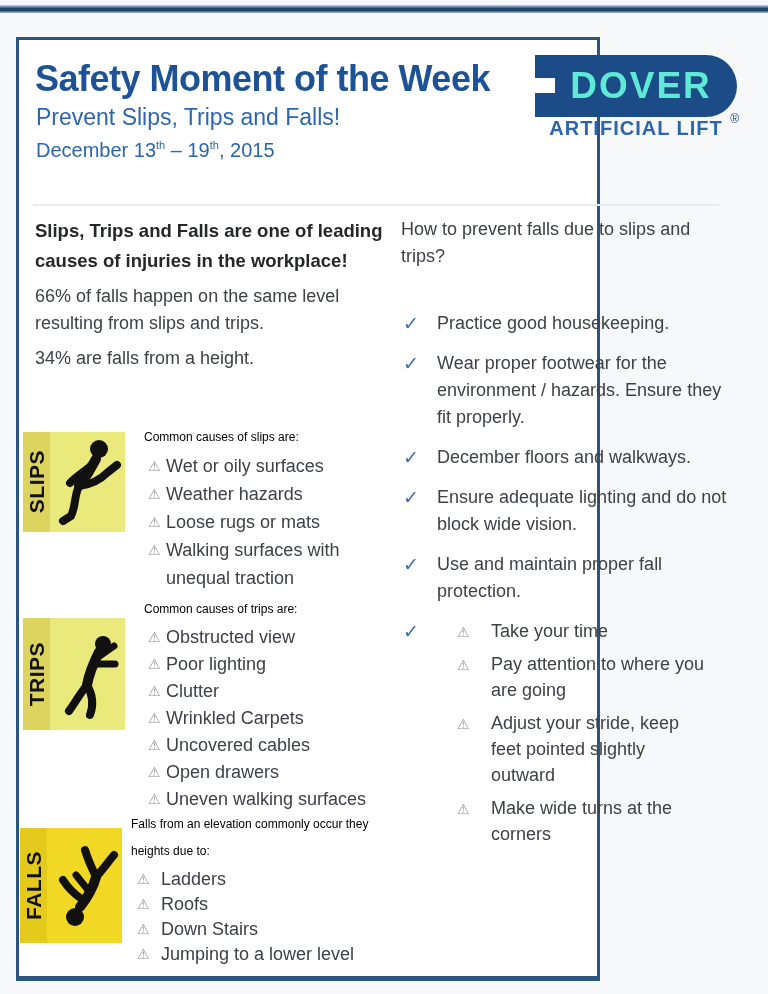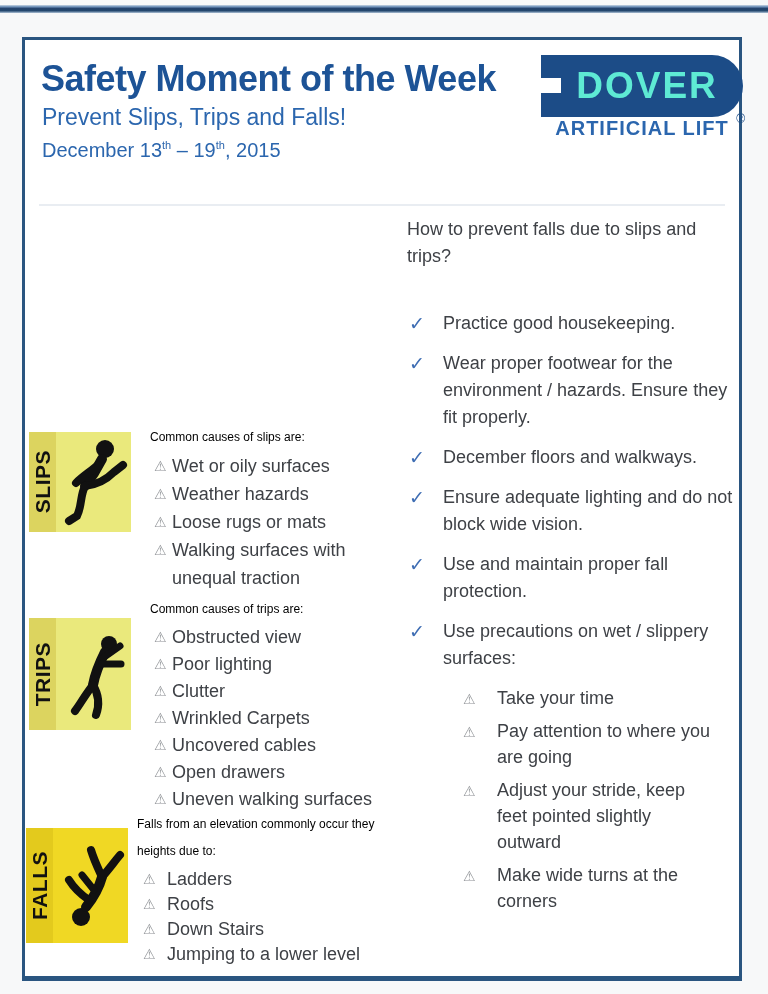--- a/index.html
+++ b/index.html
@@ -9,21 +9,21 @@
     background:#f7f8f9;
     font-family:"Liberation Sans","DejaVu Sans",sans-serif;
     overflow:hidden;
     color:#3e4146;
   }
   .top-rule {
     position:absolute; top:5px; left:0; width:768px; height:8px;
     background:linear-gradient(180deg,#c9d6e4 0%,#6b8fb8 22%,#20406a 45%,#24496f 72%,#aec3d8 100%);
   }
   .page {
-    position:absolute; left:22px; top:37px; width:720px; height:944px;
+    position:absolute; left:16px; top:37px; width:584px; height:944px;
     background:#ffffff;
     border:3px solid #2a5580; border-bottom-width:5px;
   }
   
   .title {
     position:absolute; left:16px; top:18px;
     font-size:36px; font-weight:bold; color:#1d5396; letter-spacing:-0.5px;
     white-space:nowrap;
   }
   .subtitle {
@@ -114,20 +114,25 @@
     <div class="dover">
       <div class="dover-notch"></div>
       <div class="dover-text">DOVER</div>
       <div class="dover-reg">®</div>
     </div>
     <div class="division">ARTIFICIAL LIFT</div>
   </div>
 
   <div class="header-divider"></div>
 
+  <div class="intro">
+    <div class="intro-headline">Slips, Trips and Falls are one of leading causes of injuries in the workplace!</div>
+    <div class="stat">66% of falls happen on the same level resulting from slips and trips.</div>
+    <div class="stat">34% are falls from a height.</div>
+  </div>
 
   <div class="icon-box slips-icon">
     <div class="icon-strip tone-a">
       <span class="icon-label">SLIPS</span>
     </div>
     <div class="icon-art tone-b">
       <svg width="74" height="92" viewBox="0 0 74 92">
         <circle cx="48" cy="13" r="9" fill="#111"></circle>
         <path class="fig" d="M45 23 C40 33, 35 41, 28 50" stroke-width="10"></path>
         <path class="fig" d="M41 29 C33 36, 26 40, 19 47" stroke-width="8"></path>
@@ -283,21 +288,20 @@
           <span>Ensure adequate lighting and do not block wide vision.</span>
         </div>
 
         <div class="check-item">
           <span class="check">✓</span>
           <span>Use and maintain proper fall protection.</span>
         </div>
 
         <div class="check-item">
           <span class="check">✓</span>
-          <span>Use precautions on wet / slippery surfaces:</span>
         </div>
       </div>
     <div class="sub-list">
 
         <div class="sub-item">
           <span class="warn">⚠</span>
           <span>Take your time</span>
         </div>
 
         <div class="sub-item">

